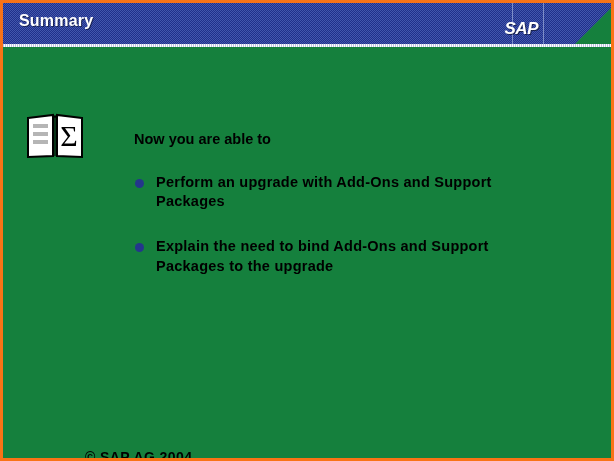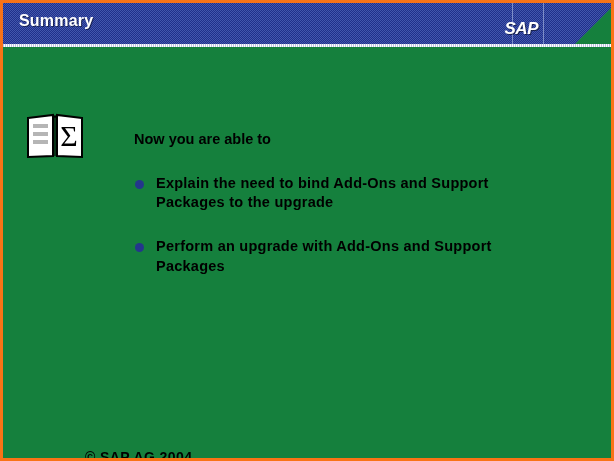--- a/index.html
+++ b/index.html
@@ -184,26 +184,26 @@
     <rect x="7" y="19" width="15" height="4" fill="#b5b5b5"></rect>
     <rect x="7" y="27" width="15" height="4" fill="#b5b5b5"></rect>
 
     <text x="43" y="33" font-family="'Liberation Serif', serif" font-size="30" text-anchor="middle" fill="#000000">Σ</text>
   </svg>
 
   <div class="body-area">
     <div class="lead-line">Now you are able to</div>
 
     <ul class="bullet-list">
+      <li class="bullet-item bullet-2">
+        <span class="dot"></span>
+        <span>Perform an upgrade with Add-Ons and Support Packages</span>
+      </li>
       <li class="bullet-item bullet-1">
         <span class="dot"></span>
         <span>Explain the need to bind Add-Ons and Support Packages to the upgrade</span>
       </li>
-      <li class="bullet-item bullet-2">
-        <span class="dot"></span>
-        <span>Perform an upgrade with Add-Ons and Support Packages</span>
-      </li>
     </ul>
   </div>
 
   <div class="footer-copyright">©  SAP AG 2004</div>
 
 </div>
 
 </body></html>

